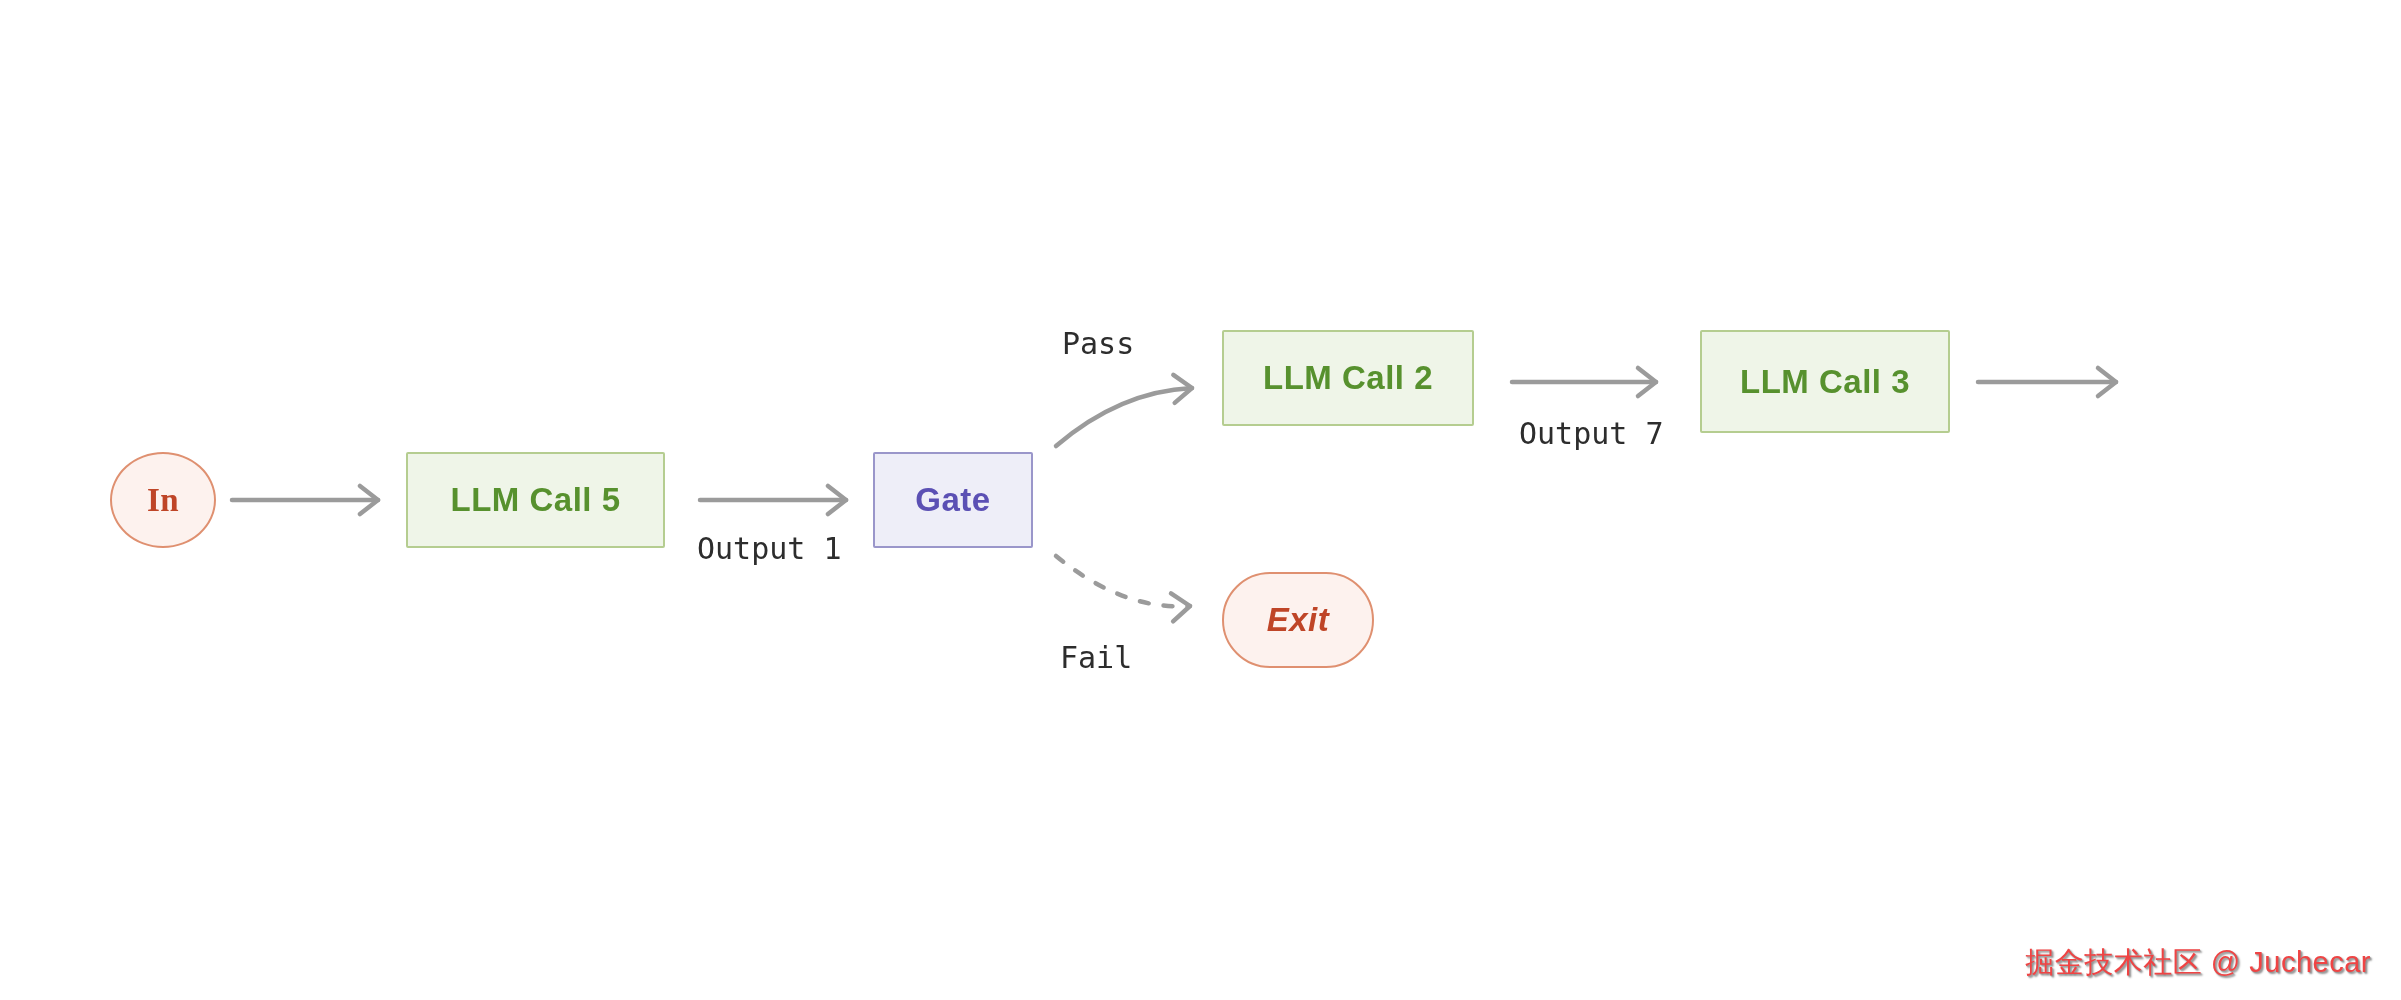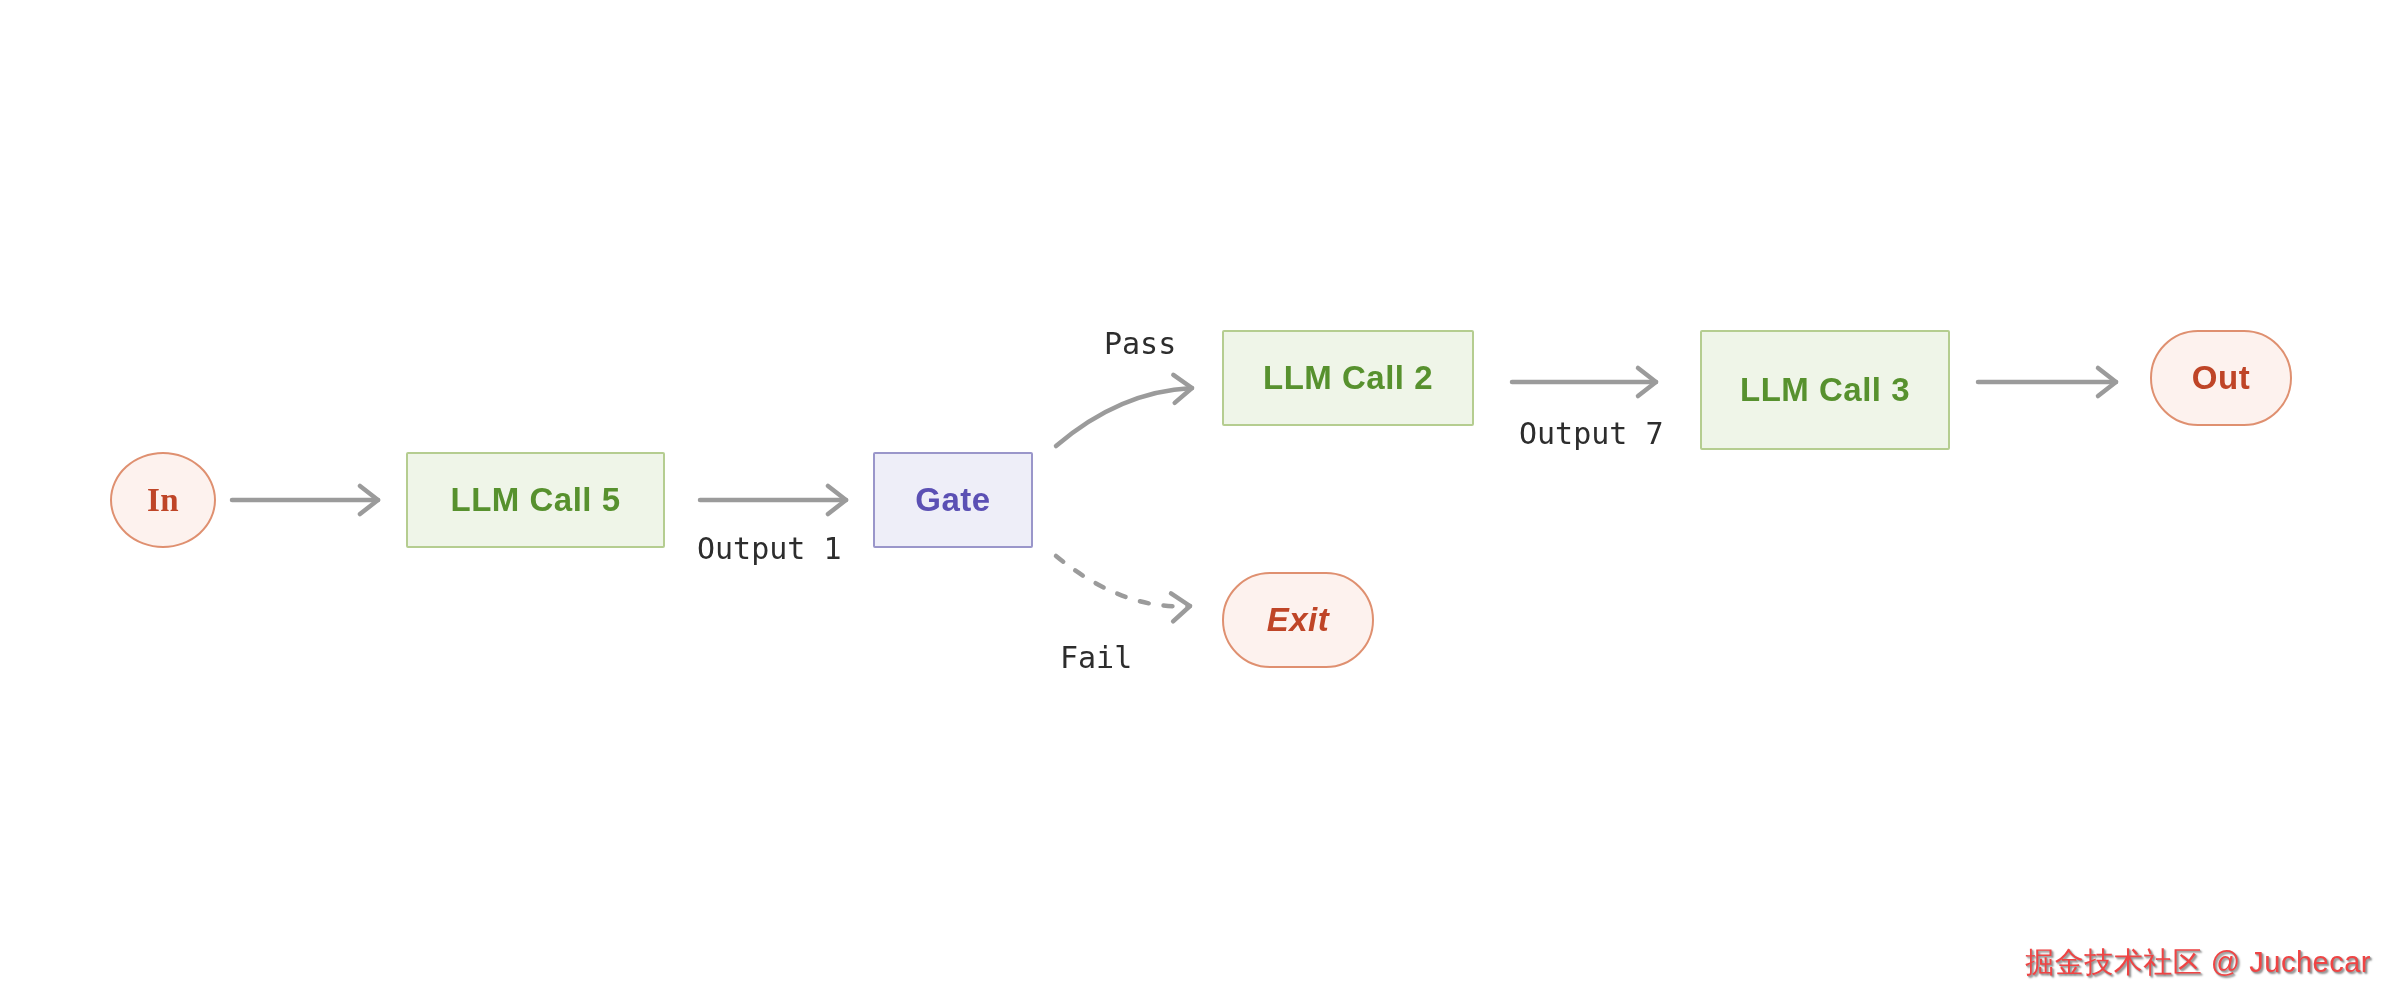--- a/index.html
+++ b/index.html
@@ -50,34 +50,34 @@
     border: 2px solid #df9070;
     color: #bf4527;
   }
   .node.circle { border-radius: 50%; }
   .node.pill { border-radius: 48px; }
 
   #node-in    { left: 110px;  top: 452px; width: 106px; height: 96px; font-family: Liberation Serif, serif; }
   #node-llm1  { left: 406px;  top: 452px; width: 259px; height: 96px; }
   #node-gate  { left: 873px;  top: 452px; width: 160px; height: 96px; }
   #node-llm2  { left: 1222px; top: 330px; width: 252px; height: 96px; }
-  #node-llm3  { left: 1700px; top: 330px; width: 250px; height: 120px; }
+  #node-llm3  { left: 1700px; top: 330px; width: 250px; height: 103px; }
   #node-out   { left: 2150px; top: 330px; width: 142px; height: 96px; }
   #node-exit  { left: 1222px; top: 572px; width: 152px; height: 96px; font-style: italic; }
 
   .edge-label {
     position: absolute;
     font-family: "DejaVu Sans Mono", monospace;
     font-size: 30px;
     color: #2d2d2d;
     white-space: nowrap;
   }
   #label-output1 { left: 697px;  top: 531px; }
   #label-output2 { left: 1519px; top: 416px; }
-  #label-pass    { left: 1104px; top: 326px; }
+  #label-pass    { left: 1062px; top: 326px; }
   #label-fail    { left: 1060px; top: 640px; }
 
   .watermark {
     position: absolute;
     right: 30px;
     top: 943px;
     font-size: 29px;
     color: #ef4444;
     text-shadow: 2px 2px 2px #8f8f8f, 1px 1px 1px #a8a8a8;
     letter-spacing: 0.5px;
@@ -105,21 +105,20 @@
   <div id="node-in" class="node terminal circle">In</div>
 
   <div id="node-llm1" class="node process">LLM Call 5</div>
 
   <div id="node-gate" class="node decision">Gate</div>
 
   <div id="node-llm2" class="node process">LLM Call 2</div>
 
   <div id="node-llm3" class="node process">LLM Call 3</div>
 
-  <div id="node-out" class="node terminal pill">Out</div>
 
   <div id="node-exit" class="node terminal pill">Exit</div>
 
   <div id="label-output1" class="edge-label">Output 1</div>
 
   <div id="label-pass" class="edge-label">Pass</div>
 
   <div id="label-fail" class="edge-label">Fail</div>
 
   <div id="label-output2" class="edge-label">Output 7</div>

